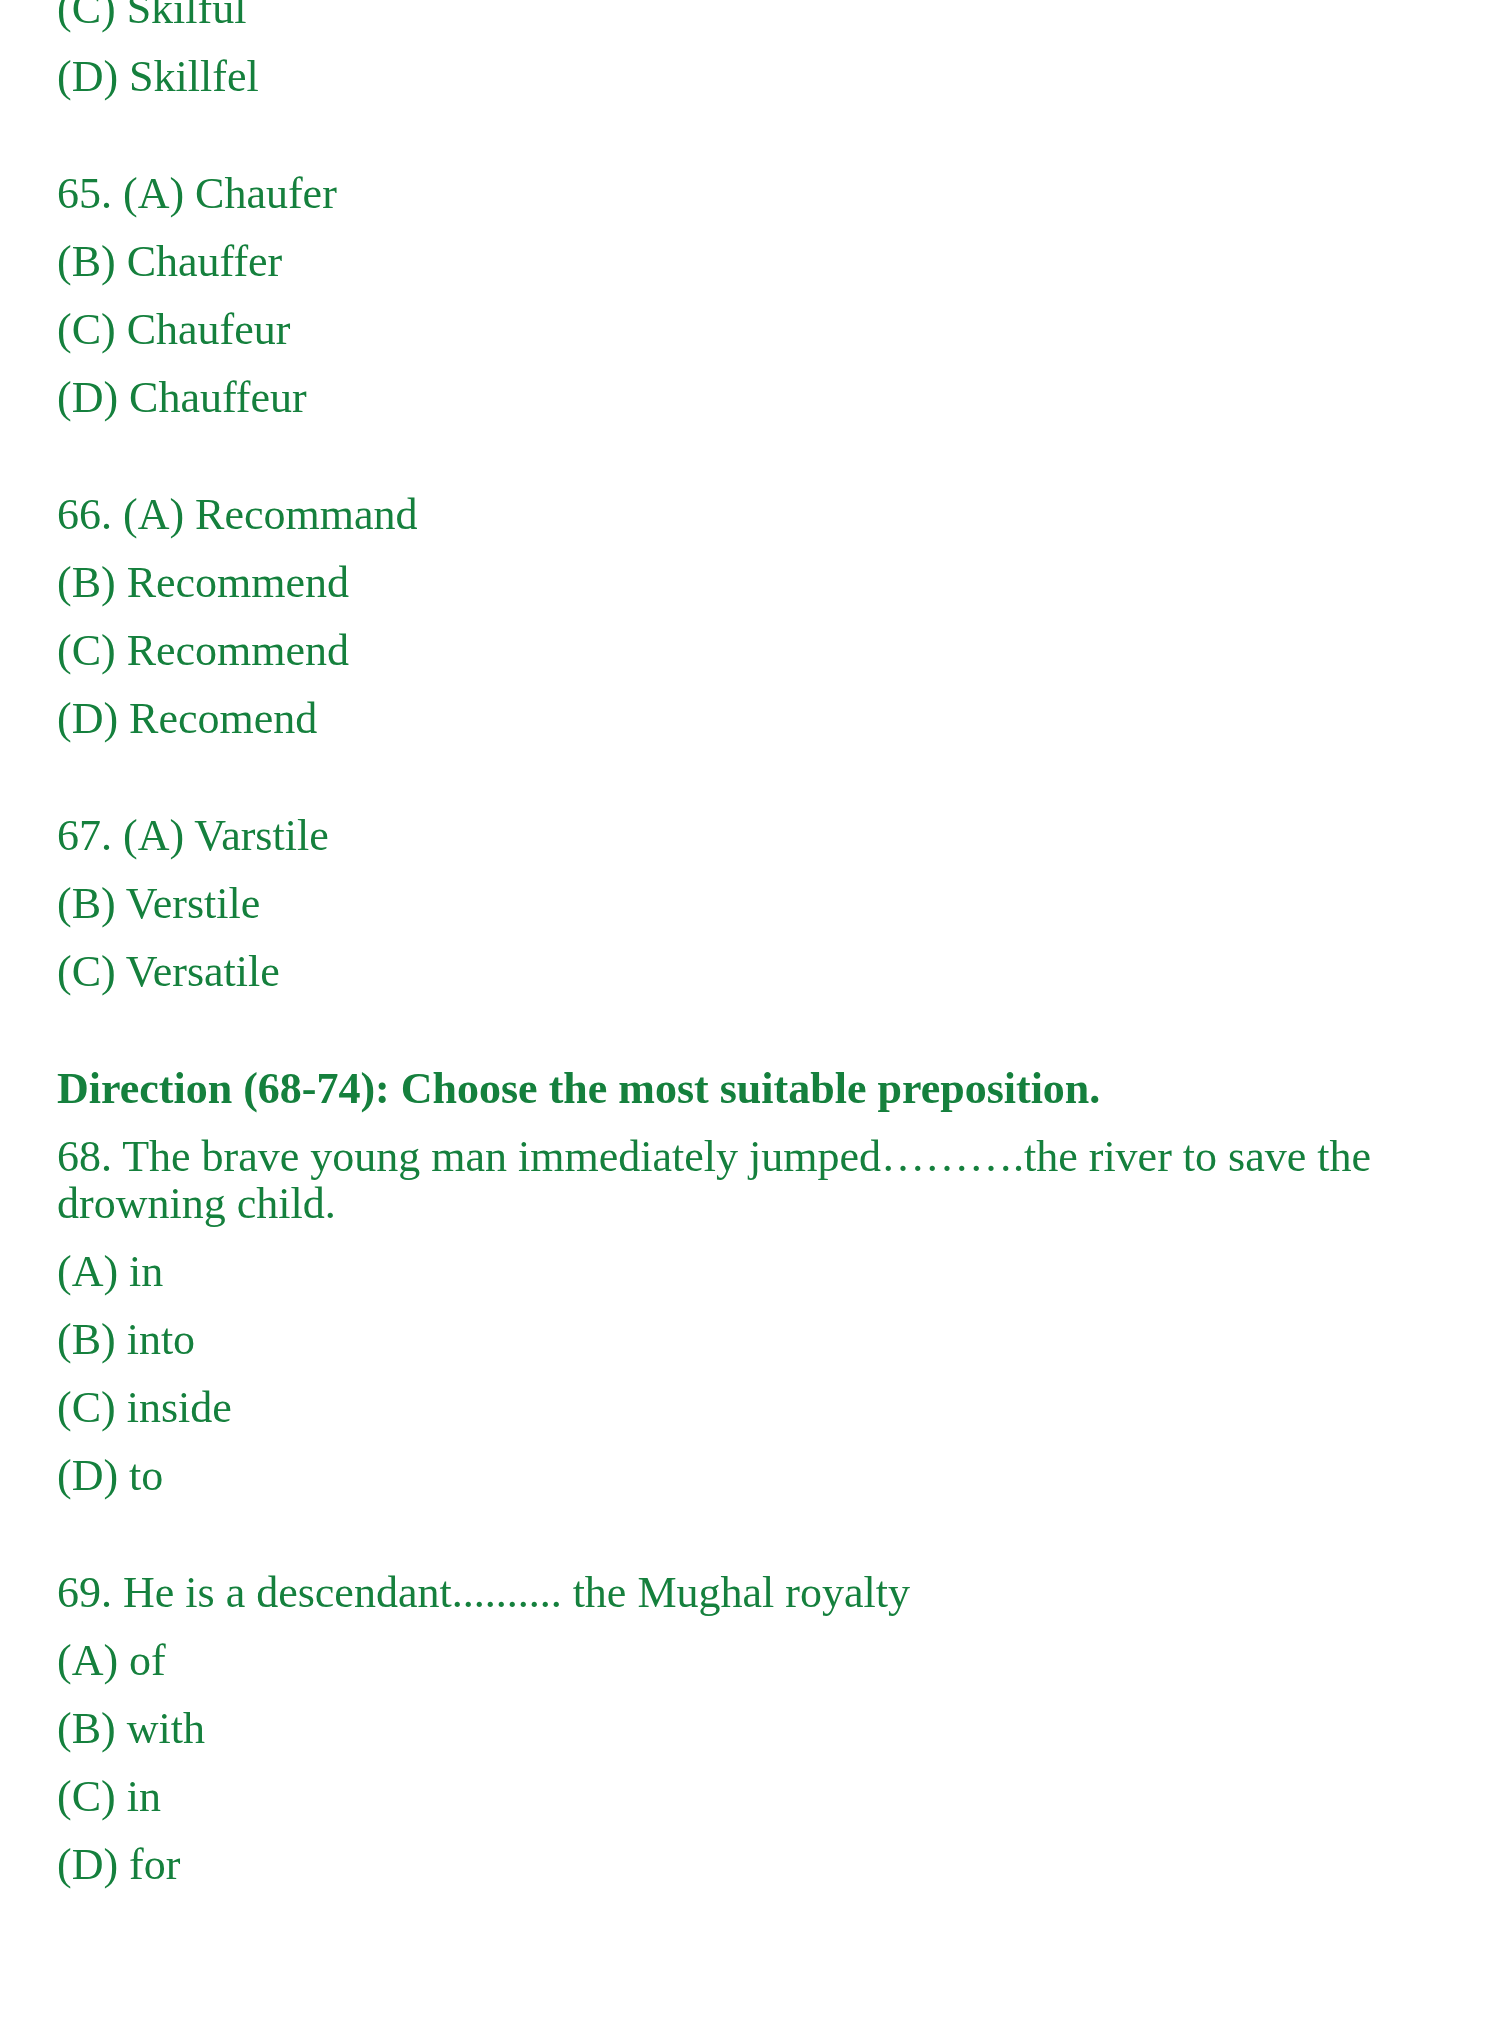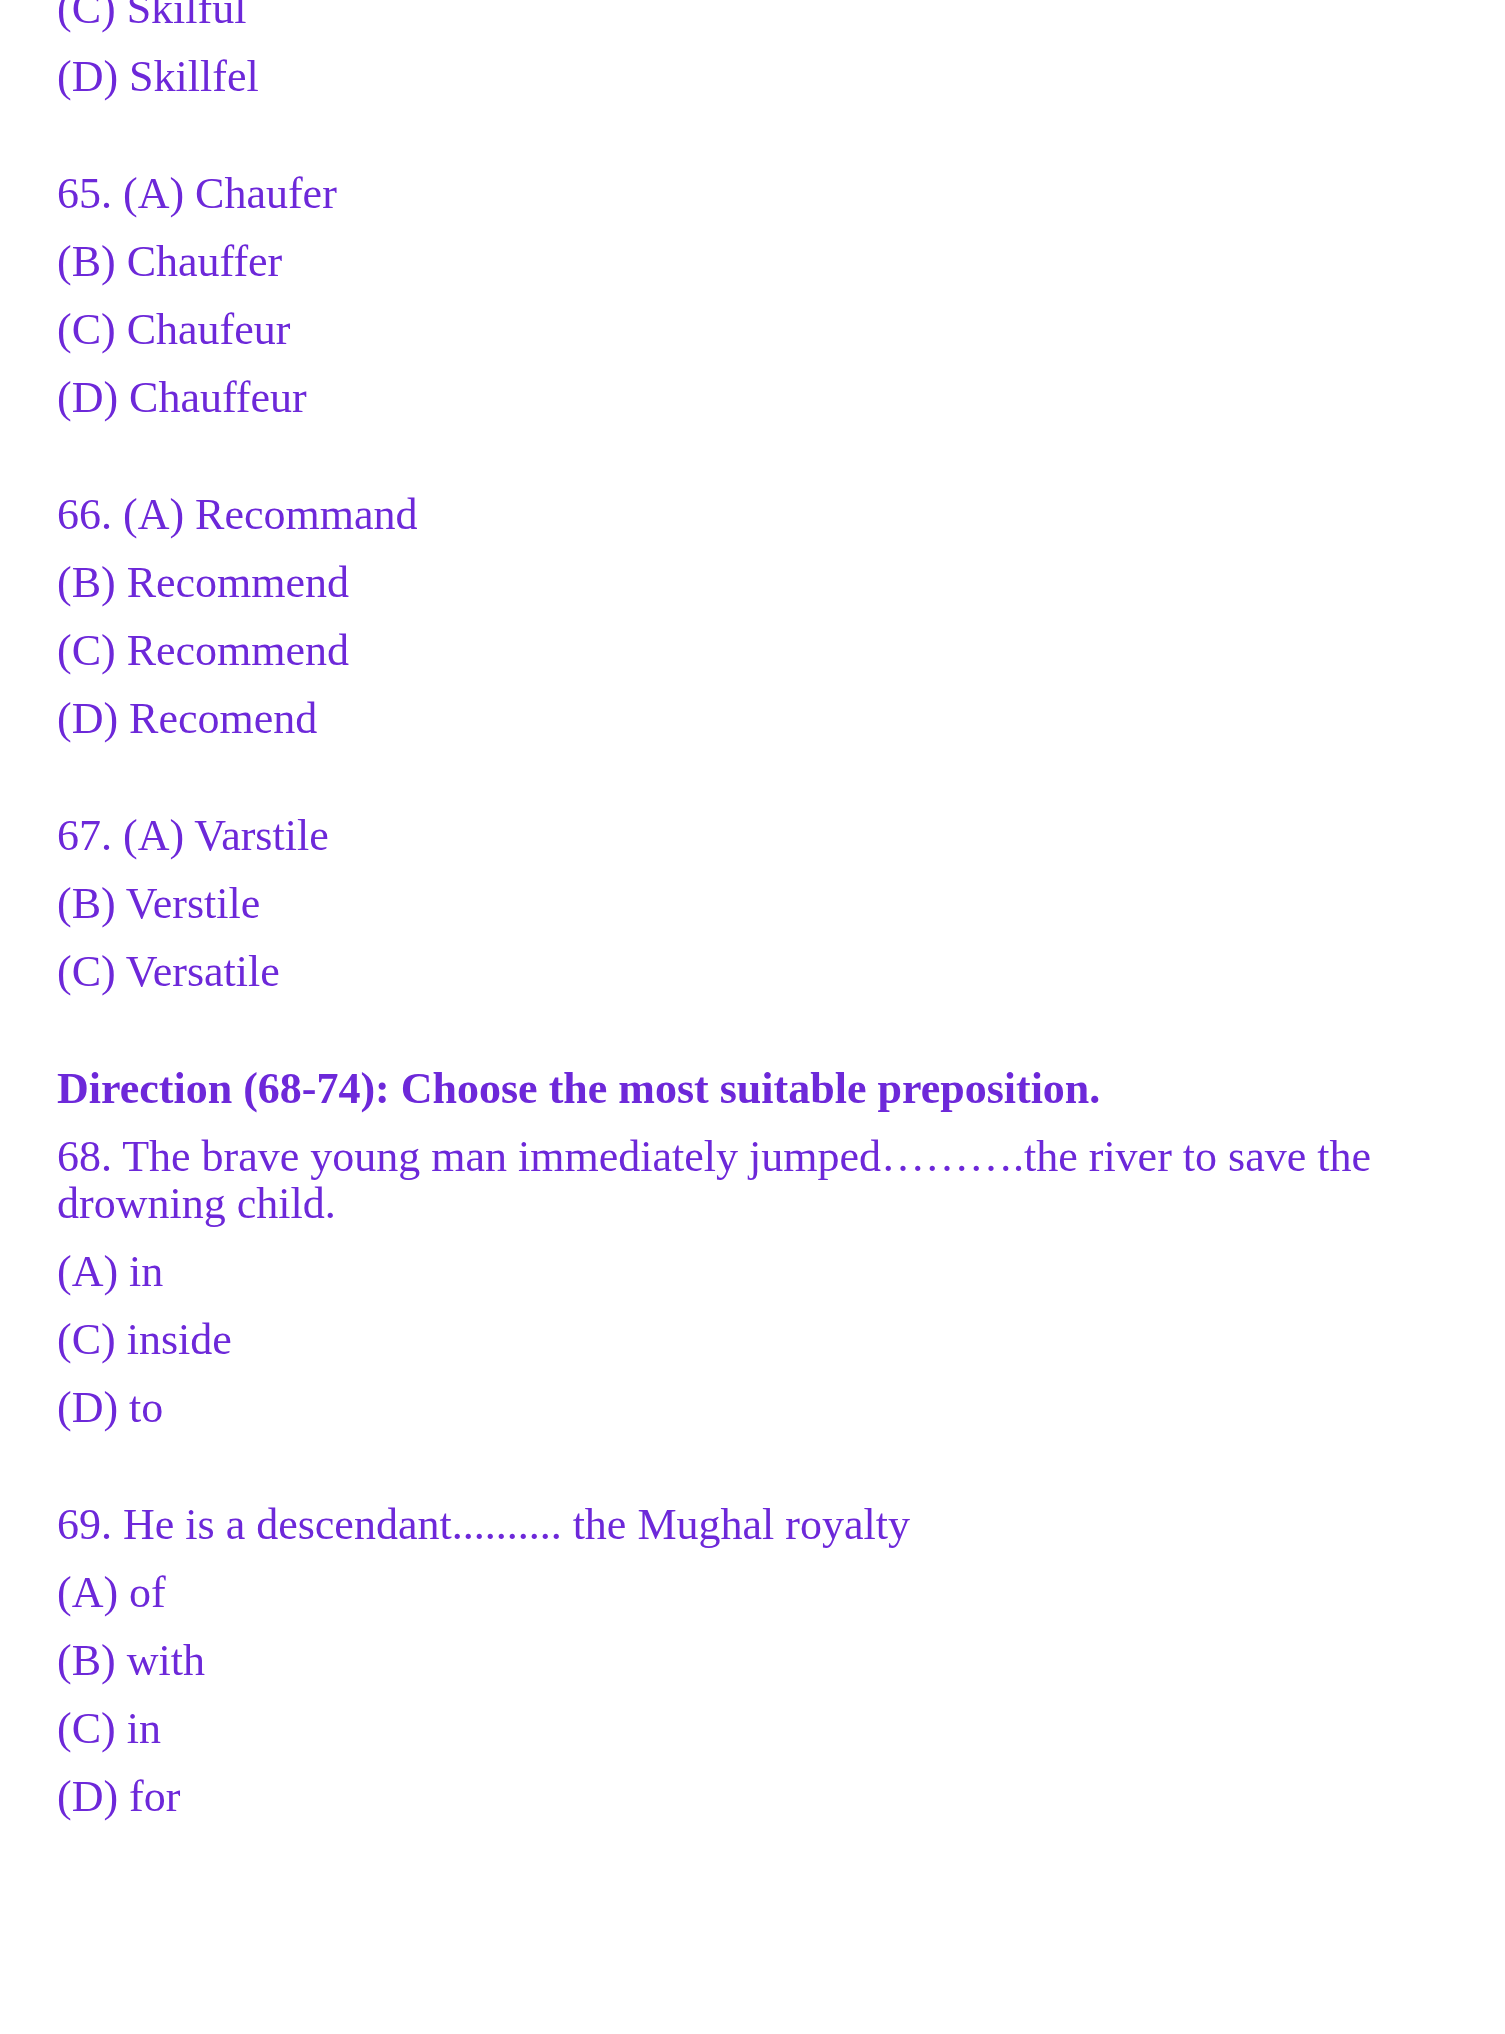--- a/index.html
+++ b/index.html
@@ -11,21 +11,21 @@
     position: relative;
     width: 1505px;
     height: 2034px;
     box-sizing: border-box;
     overflow: hidden;
     background: #ffffff;
     padding: 0 110px 0 57px;
     font-family: "Liberation Serif", "DejaVu Serif", serif;
     font-size: 44px;
     line-height: 47px;
-    color: #6d28d9;
+    color: #15803d;
   }
   .ln {
     margin: 0 0 21px 0;
   }
   
   .first {
     margin-top: -15px;
   }
   
   .blockgap {
@@ -54,20 +54,21 @@
   <p class="ln">(D) Recomend</p>
 
   <p class="ln blockgap">67. (A) Varstile</p>
   <p class="ln">(B) Verstile</p>
   <p class="ln">(C) Versatile</p>
 
   <p class="ln blockgap heading">Direction (68-74): Choose the most suitable preposition.</p>
 
   <p class="ln">68. The brave young man immediately jumped……….the river to save the drowning child.</p>
   <p class="ln">(A) in</p>
+  <p class="ln">(B) into</p>
   <p class="ln">(C) inside</p>
   <p class="ln">(D) to</p>
 
   <p class="ln blockgap">69. He is a descendant.......... the Mughal royalty</p>
   <p class="ln">(A) of</p>
   <p class="ln">(B) with</p>
   <p class="ln">(C) in</p>
   <p class="ln">(D) for</p>
 
 </div>

